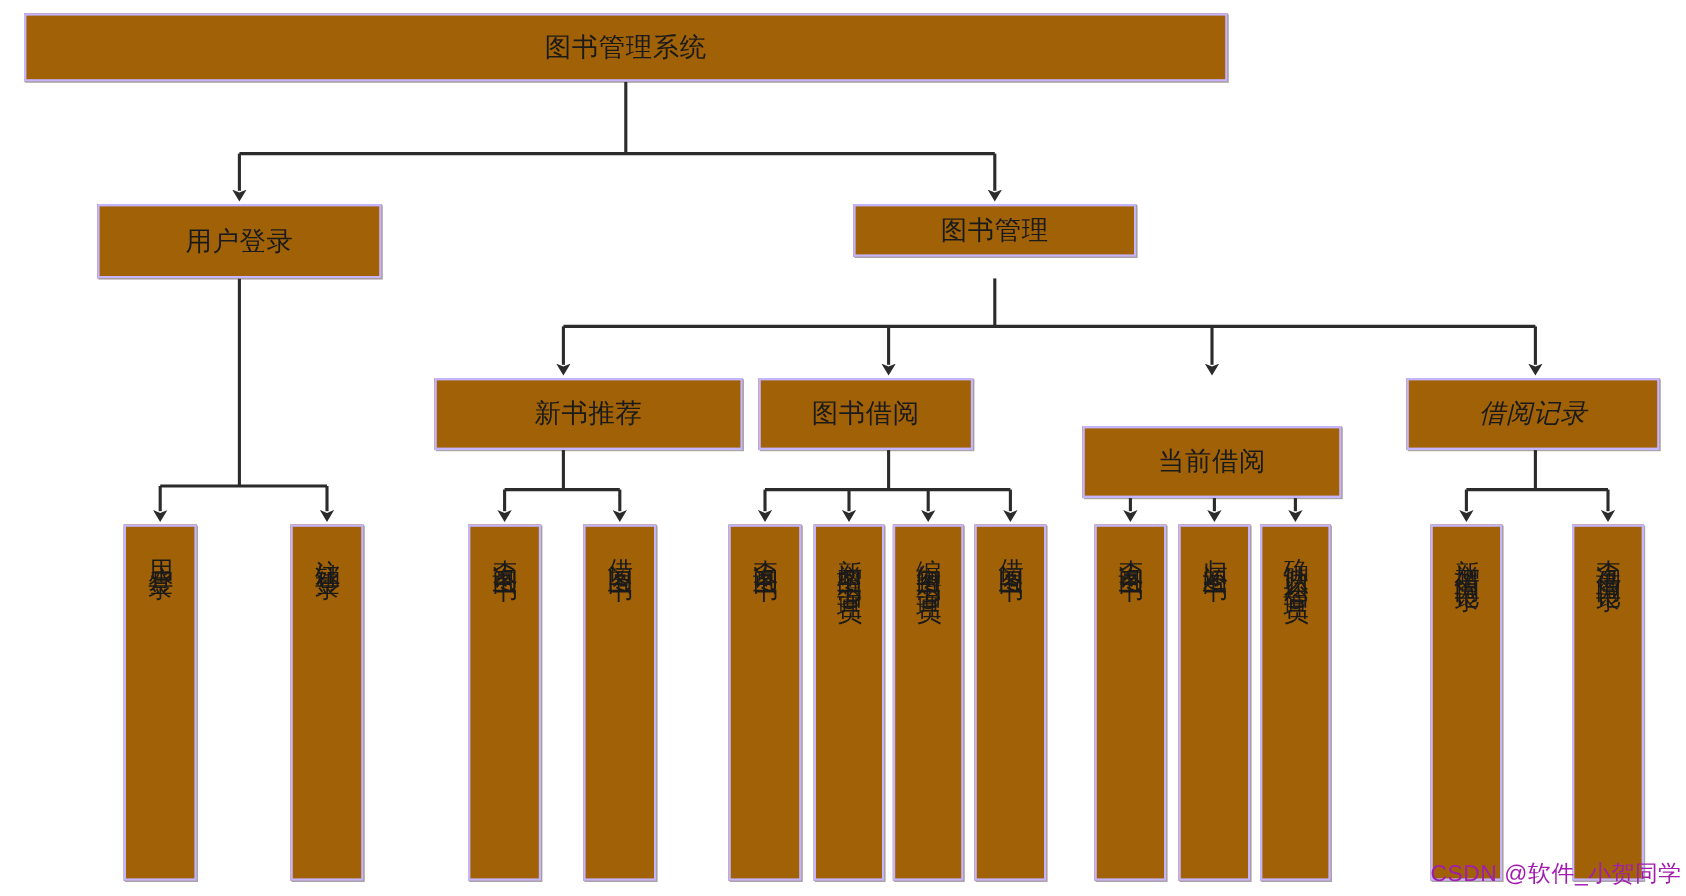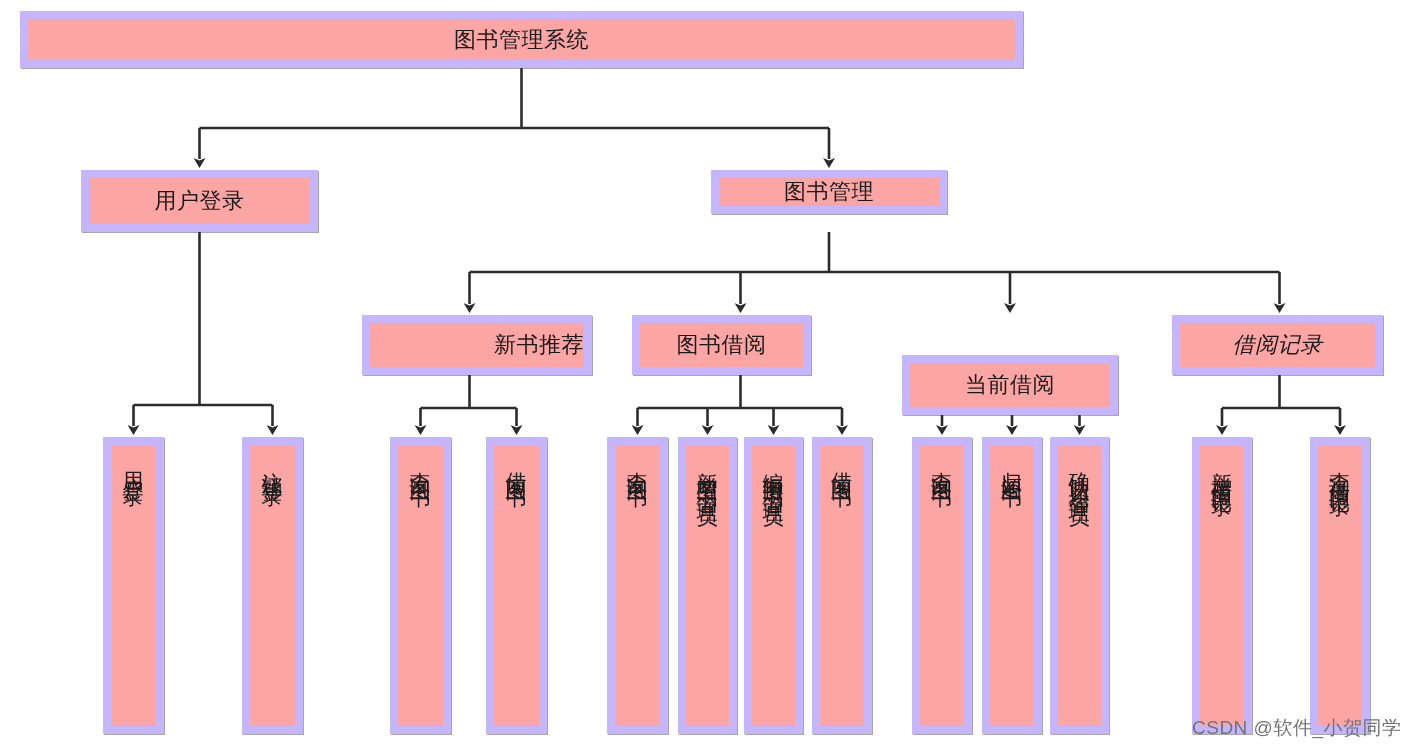--- a/index.html
+++ b/index.html
@@ -21,22 +21,22 @@
     position: absolute;
     left: 0;
     top: 0;
     width: 1405px;
     height: 747px;
     pointer-events: none;
   }
   .node {
     position: absolute;
     box-sizing: border-box;
-    background: #fca5a5;
-    border: 8px solid #c4b5fd;
+    background: #a16207;
+    border: 2px solid #c4b5fd;
     box-shadow: 1px 1px 0 0 rgba(60,60,60,0.45);
     display: flex;
     align-items: center;
     justify-content: center;
     color: #1a1a1a;
   }
   .node.horizontal {
     font-size: 22px;
     letter-spacing: 0.5px;
   }
@@ -51,21 +51,21 @@
     letter-spacing: 5px;
     line-height: 1;
     white-space: nowrap;
   }
   .node.horizontal .label {
     white-space: nowrap;
   }
   .watermark {
     position: absolute;
     font-size: 19px;
-    color: #737373;
+    color: #a21caf;
     white-space: nowrap;
     letter-spacing: 0.5px;
   }
 </style>
 </head>
 <body>
 
 <div id="canvas">
   <svg id="edges" viewBox="0 0 1405 747">
     <defs>
@@ -112,21 +112,21 @@
   <div id="nodes">
       <div class="node horizontal" style="left: 20px; top: 11px; width: 1003px; height: 57px;">
         <span class="label">图书管理系统</span>
       </div>
       <div class="node horizontal" style="left: 81px; top: 170px; width: 237px; height: 62px;">
         <span class="label">用户登录</span>
       </div>
       <div class="node horizontal" style="left: 711px; top: 170px; width: 236px; height: 44px;">
         <span class="label">图书管理</span>
       </div>
-      <div class="node horizontal" style="left: 362px; top: 315px; width: 230px; height: 60px; justify-content: flex-end;">
+      <div class="node horizontal" style="left: 362px; top: 315px; width: 257px; height: 60px;">
         <span class="label">新书推荐</span>
       </div>
       <div class="node horizontal" style="left: 632px; top: 315px; width: 179px; height: 60px;">
         <span class="label">图书借阅</span>
       </div>
       <div class="node horizontal" style="left: 902px; top: 315px; width: 216px; height: 60px; margin-top: 40px;">
         <span class="label">当前借阅</span>
       </div>
       <div class="node horizontal" style="left: 1172px; top: 315px; width: 211px; height: 60px; font-style: italic;">
         <span class="label">借阅记录</span>

